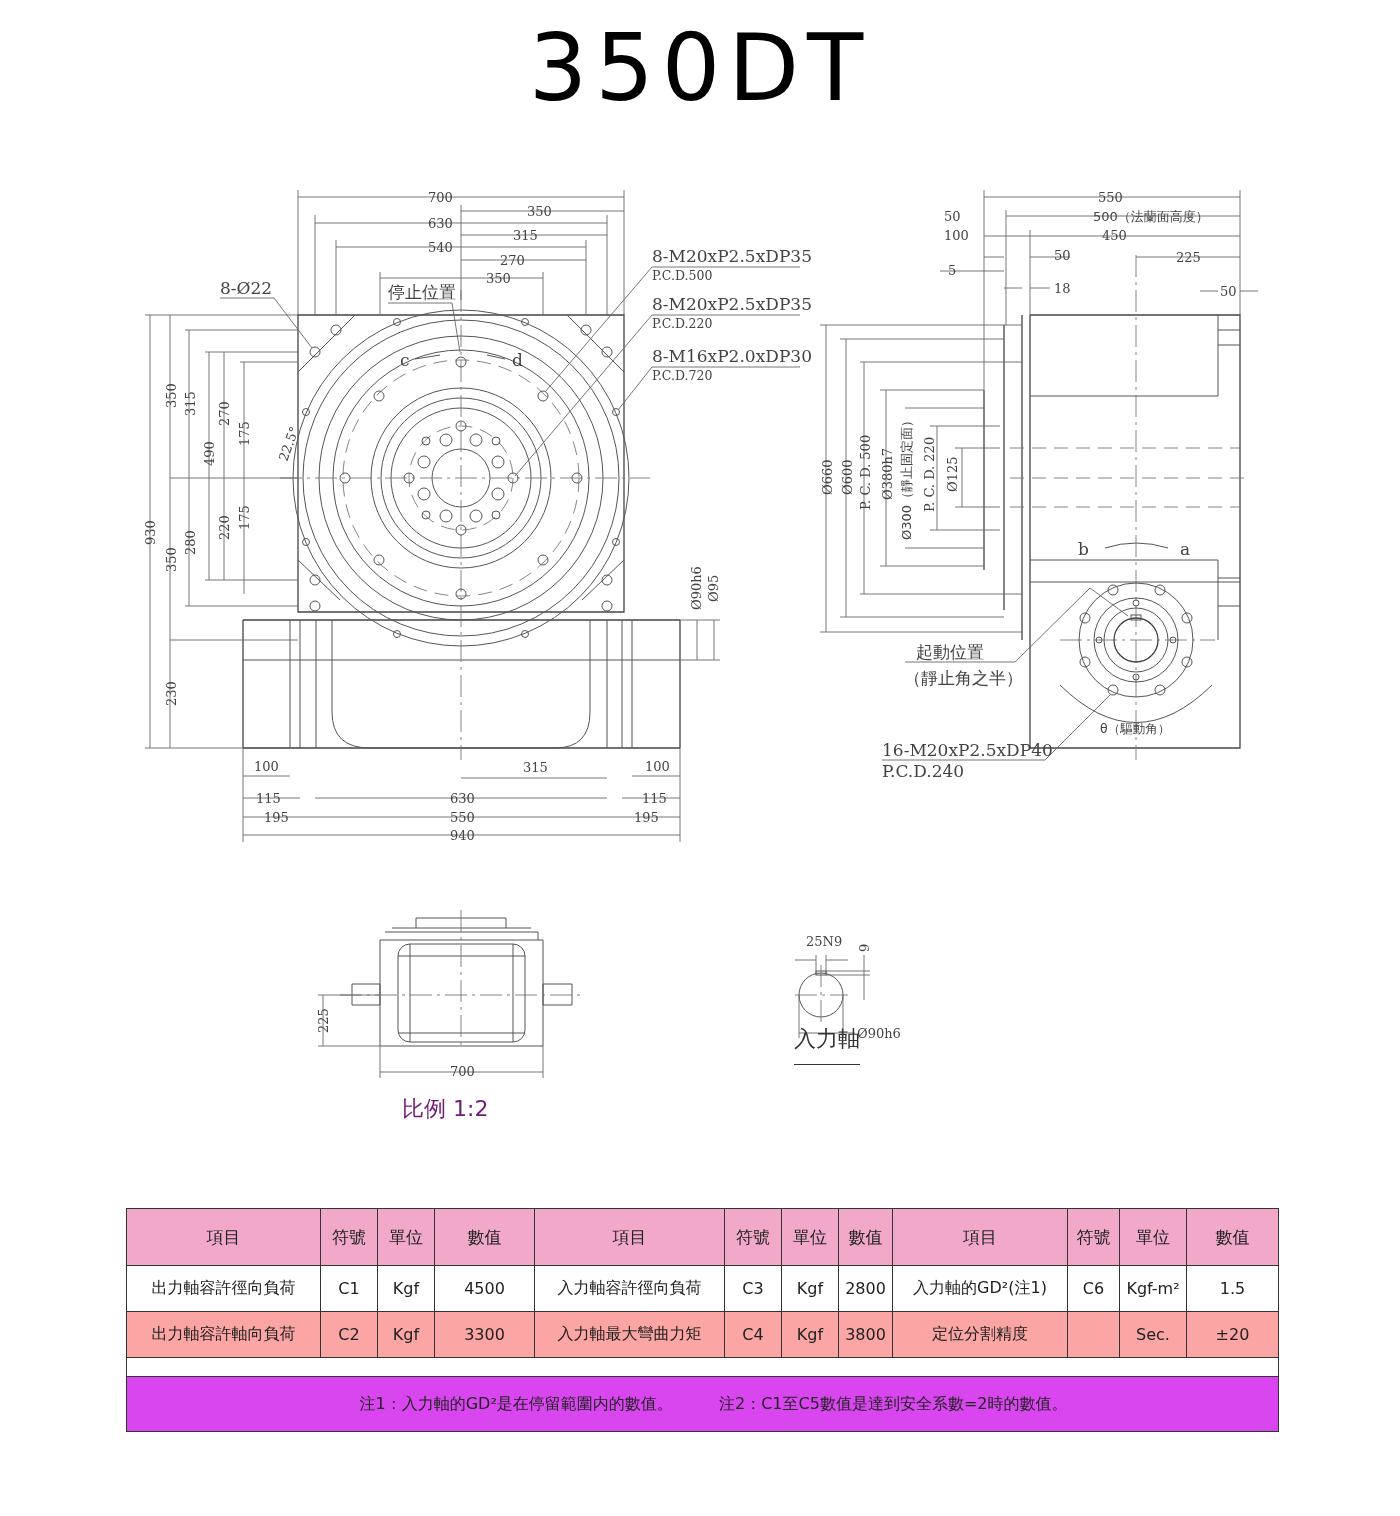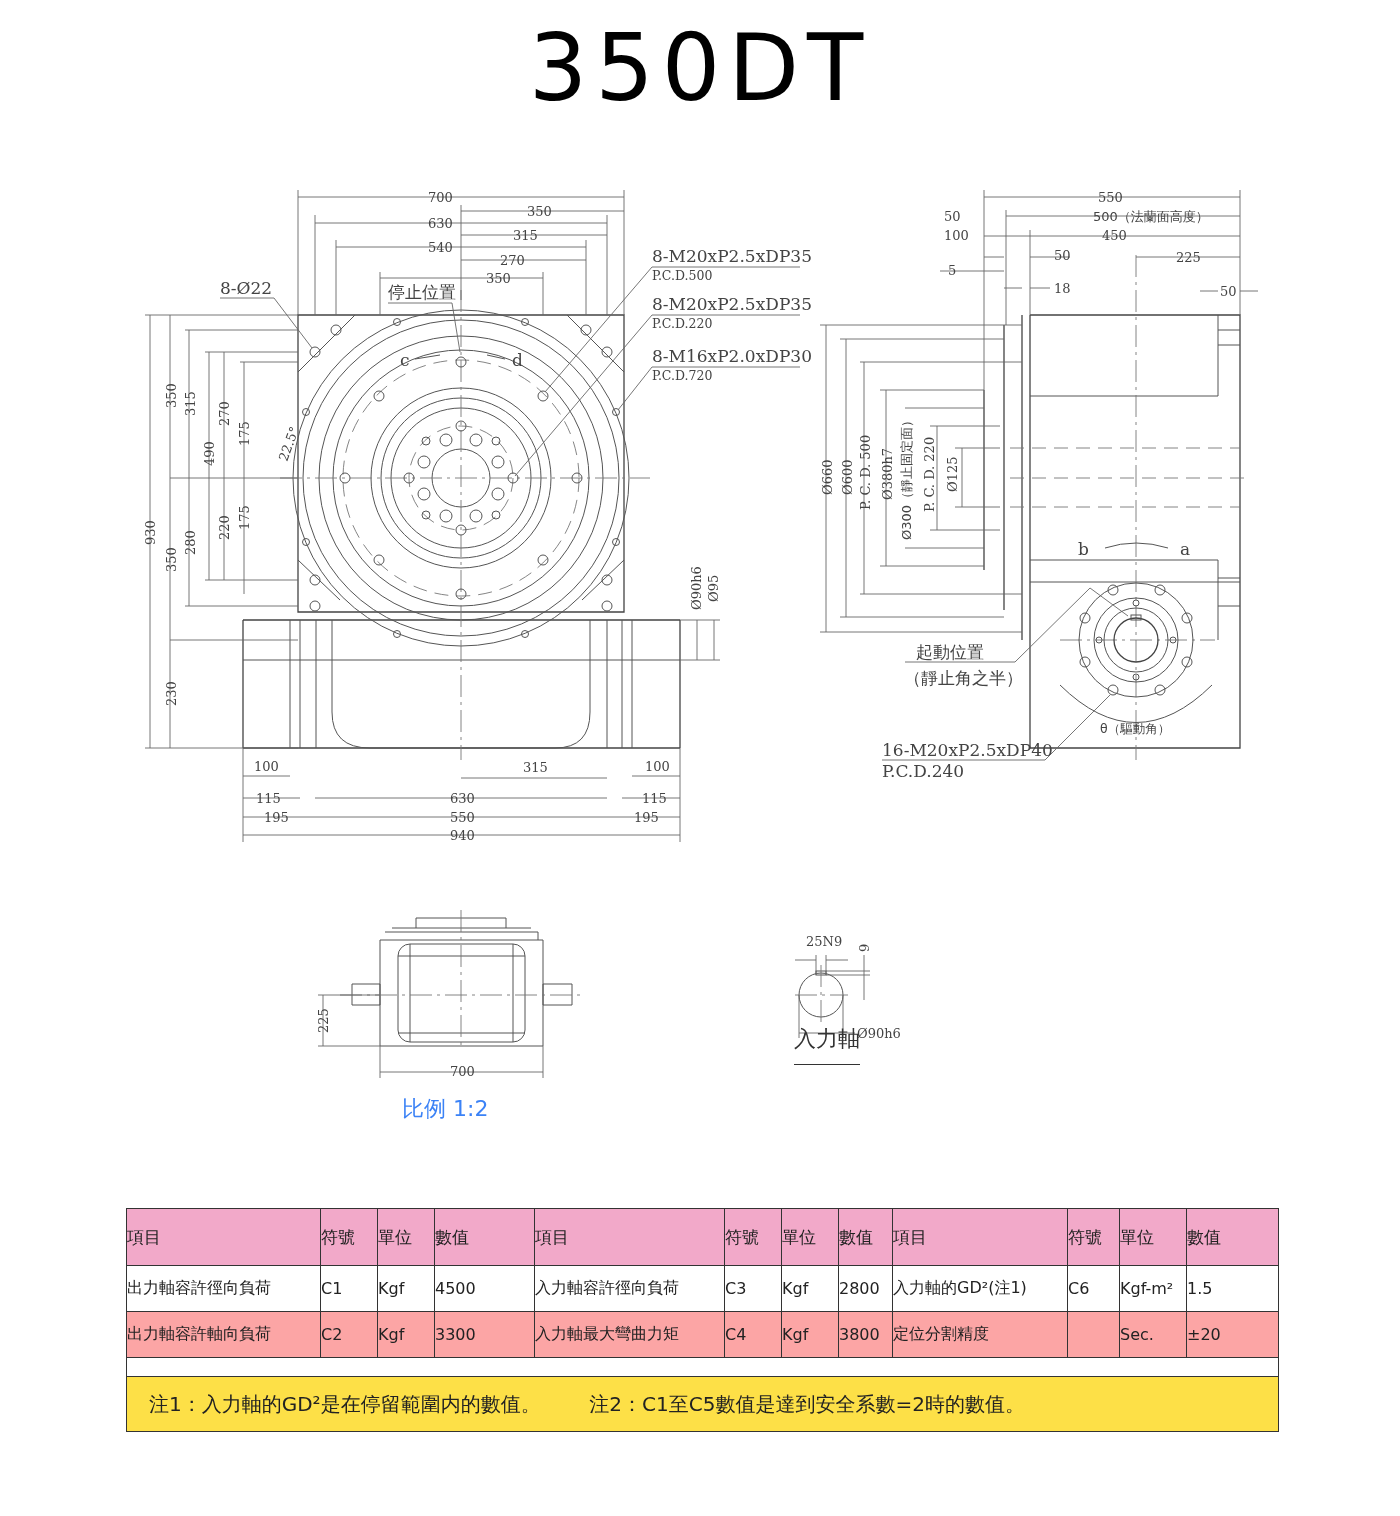--- a/index.html
+++ b/index.html
@@ -9,28 +9,28 @@
   svg.draw text{font-family:"DejaVu Serif",serif;fill:#444;}
   .ln{stroke:#555;stroke-width:1;fill:none;}
   .th{stroke:#444;stroke-width:1.3;fill:none;}
   .cl{stroke:#777;stroke-width:0.9;fill:none;stroke-dasharray:22 5 3 5;}
   .dsh{stroke:#777;stroke-width:0.9;fill:none;stroke-dasharray:14 8;}
   .dim{stroke:#666;stroke-width:0.9;fill:none;}
   .dt{font-size:13px;}
   .lbl{font-size:17px;}
   .lbls{font-size:12.5px;}
   .zh{font-family:"DejaVu Sans",sans-serif !important;}
-  .scale{position:absolute;left:402px;top:1094px;font-size:22px;color:#3b82f6;}
+  .scale{position:absolute;left:402px;top:1094px;font-size:22px;color:#701a75;}
   .ishaft{position:absolute;left:794px;top:1024px;font-size:22px;color:#333;border-bottom:1px solid #333;padding-bottom:10px;font-family:"DejaVu Sans",sans-serif;}
   table.spec{position:absolute;left:126px;top:1208px;width:1152px;border-collapse:collapse;font-size:16px;table-layout:fixed;}
-  table.spec td{border:1.6px solid #333;padding:0;height:45px;color:#222;}
+  table.spec td{border:1.6px solid #333;text-align:center;padding:0;height:45px;color:#222;}
   table.spec tr.hd td{background:#f2a9c9;height:56px;font-size:17px;}
   table.spec tr.blue td{background:#fca5a5;}
   table.spec tr.blank td{height:18px;background:#fff;}
-  table.spec tr.note td{background:#fde047;height:54px;text-align:left;padding-left:22px;font-size:20px;}
+  table.spec tr.note td{background:#d946ef;height:54px;text-align:center;padding-left:22px;font-size:16px;}
 </style>
 </head>
 <body>
 
 <div class="title">350DT</div>
 
 <svg class="draw" width="1400" height="1180" viewBox="0 0 1400 1180">
 
   <g>
 

